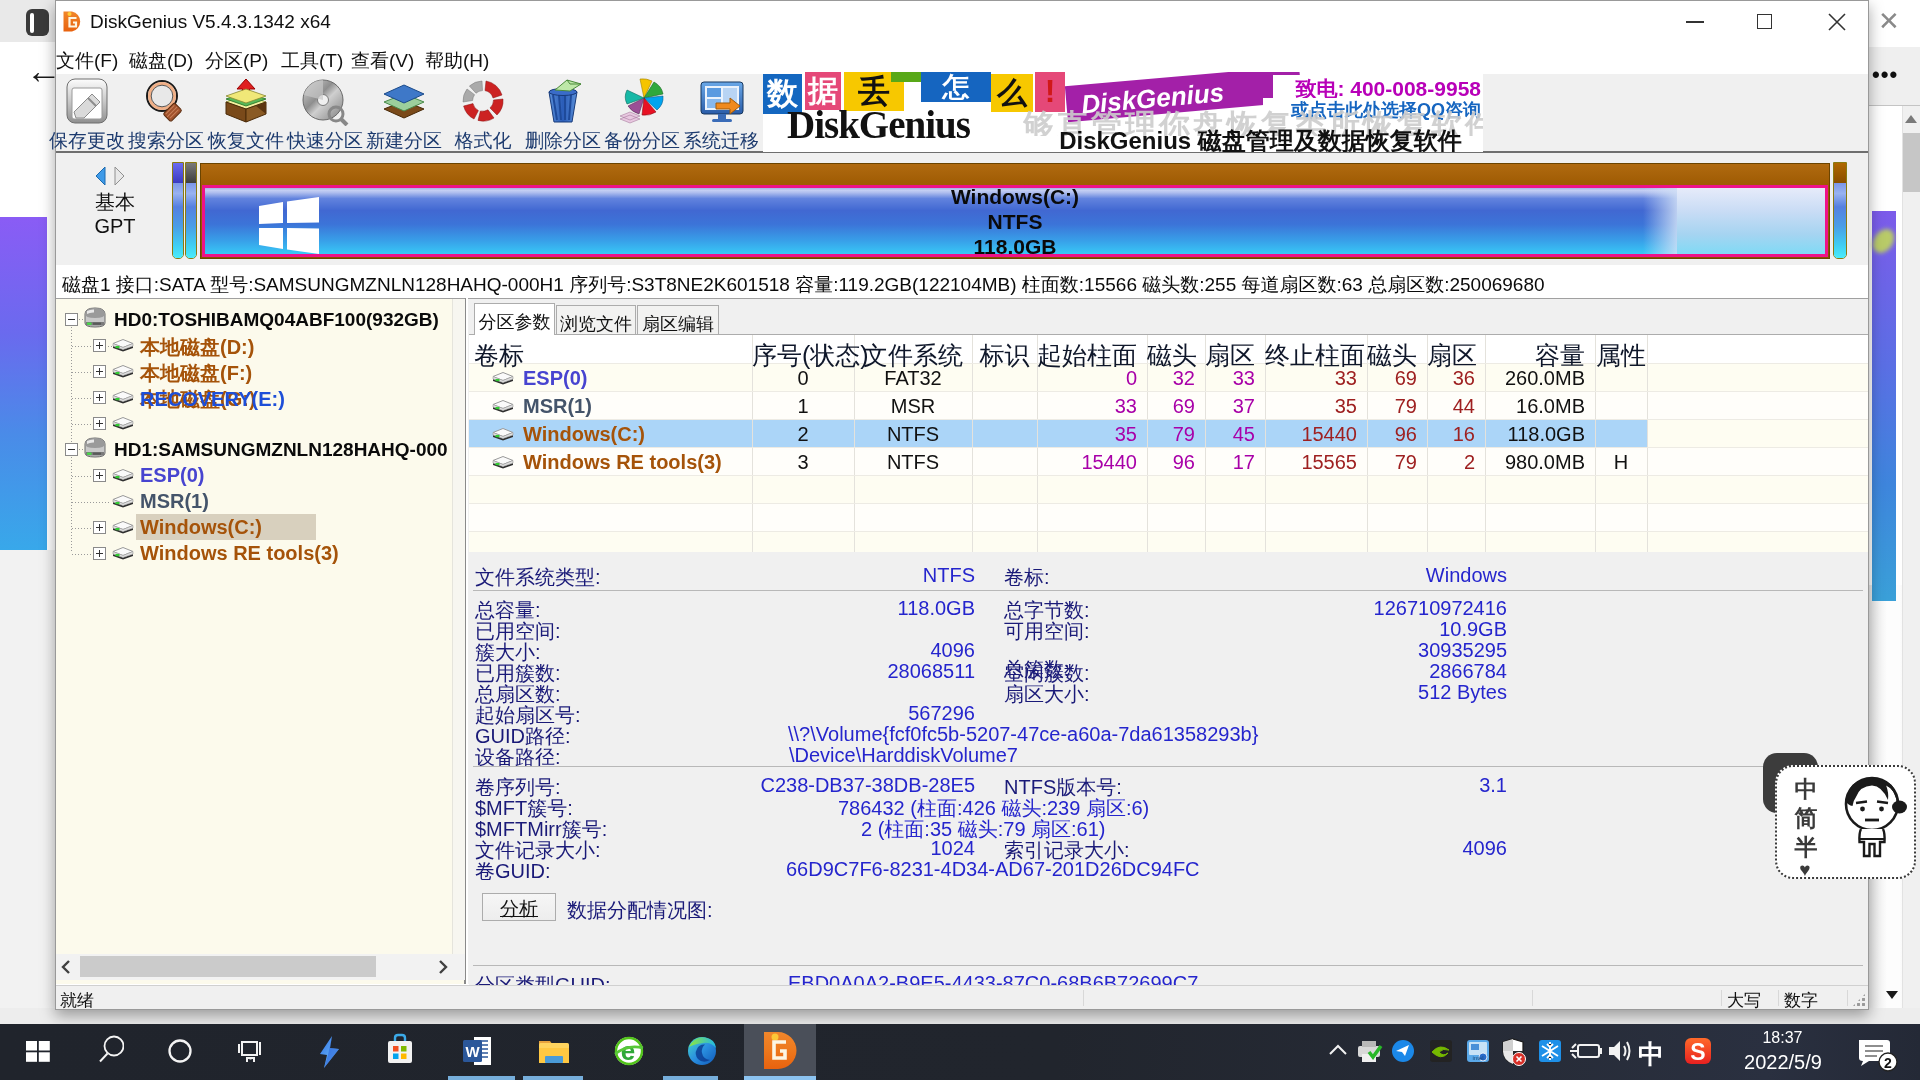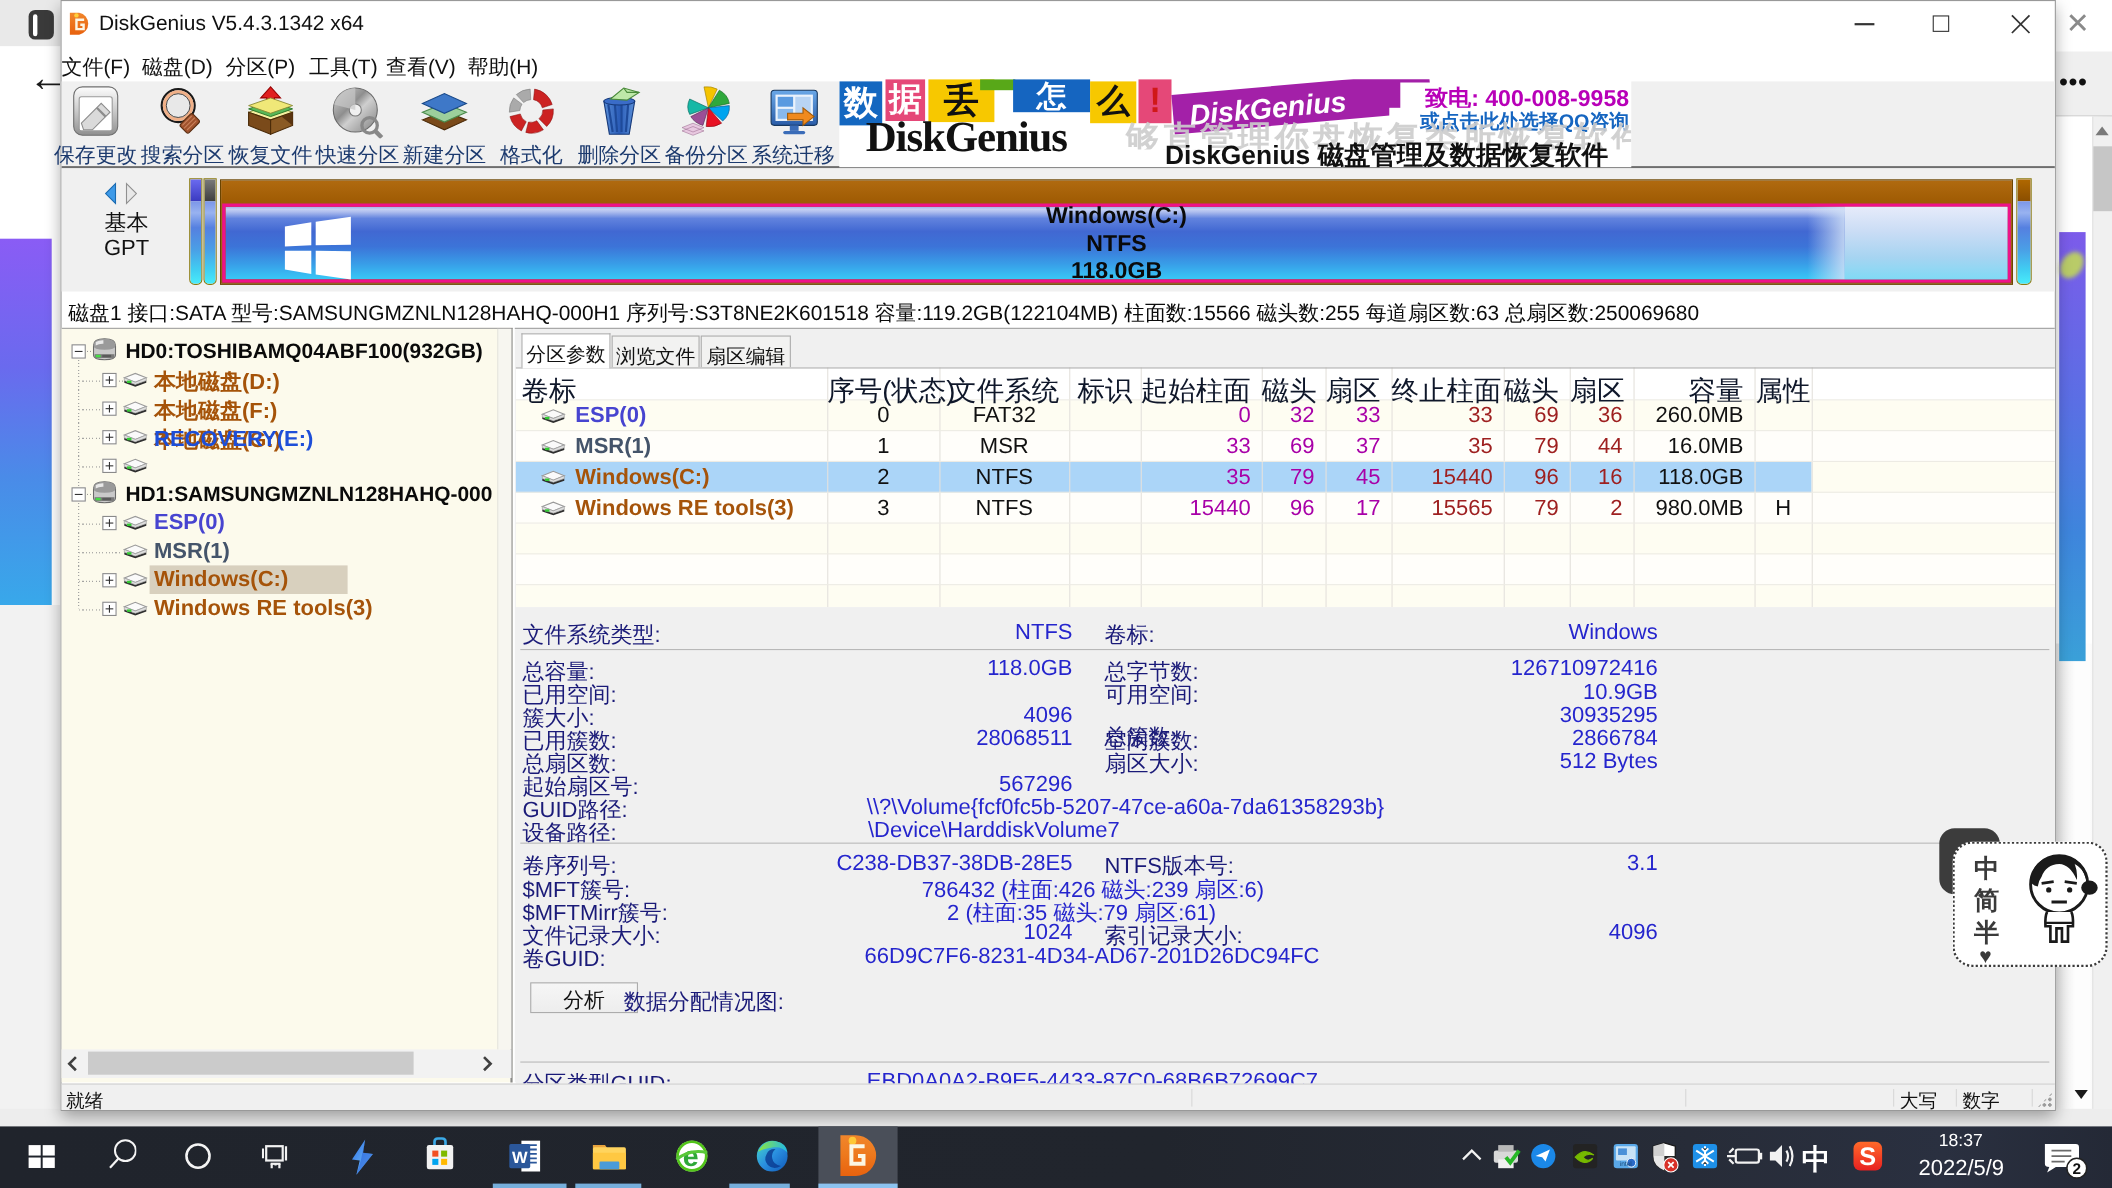--- a/index.html
+++ b/index.html
@@ -89,21 +89,21 @@
 .hdr { position:absolute; top:5px; font-size:25px; color:#0f172a; white-space:nowrap; }
 .cell { position:absolute; font-size:20px; color:#111; white-space:nowrap; }
 .cell.mag { color:#A800A8; text-align:right; }
 .cell.red { color:#9E2020; text-align:right; }
 .vline { position:absolute; top:0; width:1px; height:218px; background:#E4E2DC; }
 .hline { position:absolute; left:0; width:1399px; height:1px; background:#EDEBE4; }
 
 #details { left:469px; top:552px; width:1399px; height:433px; background:#F0F0F0; }
 .dl { position:absolute; font-size:20px; color:#1A1A78; white-space:nowrap; }
 .dv { position:absolute; font-size:20px; color:#2525CD; white-space:nowrap; }
-#anbtn { position:absolute; left:13px; top:341px; width:98px; height:28px; background:linear-gradient(#F6F6F6,#EDEDED); border:1px solid #ACACAC; text-align:center; font-size:19px; color:#111; padding-top:2px;}
+#anbtn { position:absolute; left:13px; top:341px; width:74px; height:28px; background:linear-gradient(#F6F6F6,#EDEDED); border:1px solid #ACACAC; text-align:center; font-size:19px; color:#111; padding-top:2px;text-decoration:underline;}
 
 #statusbar { left:56px; top:985px; width:1812px; height:24px; background:#F0F0F0; border-top:1px solid #D0D0D0; }
 .sdiv { position:absolute; top:4px; width:1px; height:16px; background:#D8D8D8; }
 
 #taskbar { left:0; top:1024px; width:1920px; height:56px; background:linear-gradient(90deg,#20242C 0%,#21252D 55%,#272C38 80%,#2A3040 92%,#242936 100%); }
 .tk { position:absolute; top:1024px; height:56px; }
 #dgcell { left:744px; top:1024px; width:72px; height:56px; background:#4A4F59; }
 .uline { position:absolute; top:1076px; height:4px; background:#76AEDB; }
 #tray-time { left:1740px; top:1029px; width:85px; text-align:center; color:#FFFFFF; font-size:16px; }
 #tray-date { left:1733px; top:1051px; width:100px; text-align:center; color:#FFFFFF; font-size:20px; }

